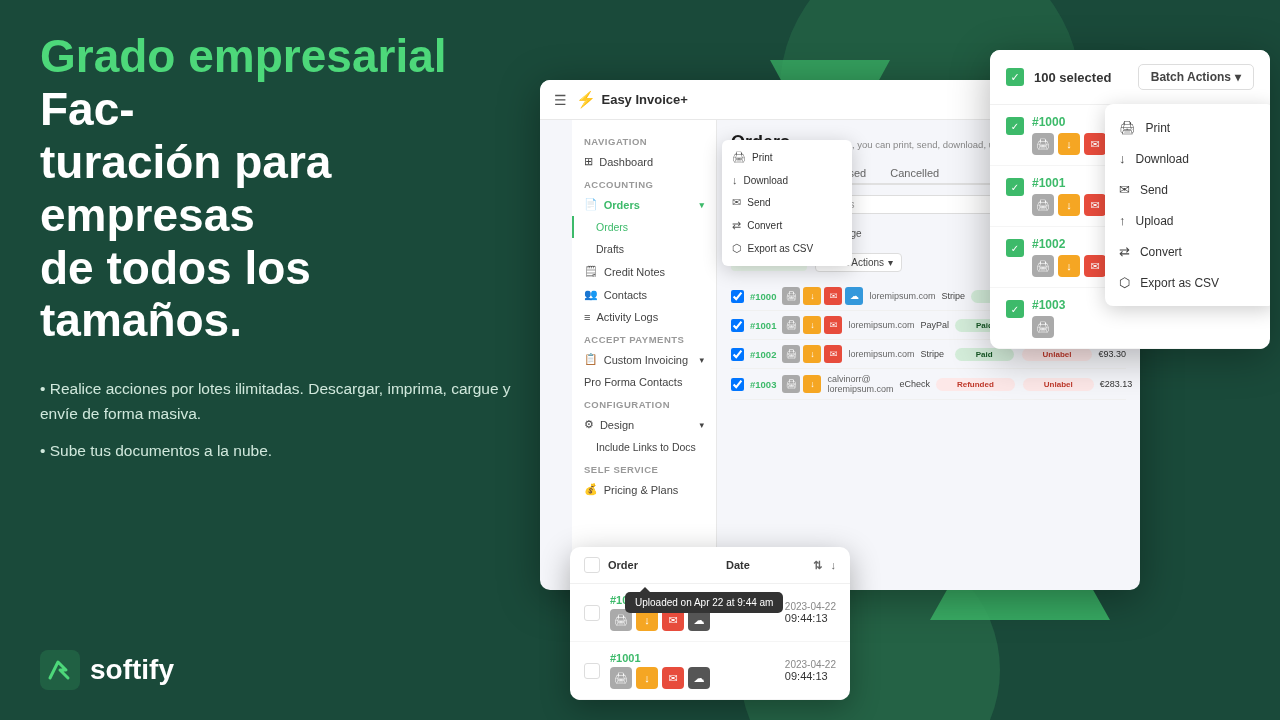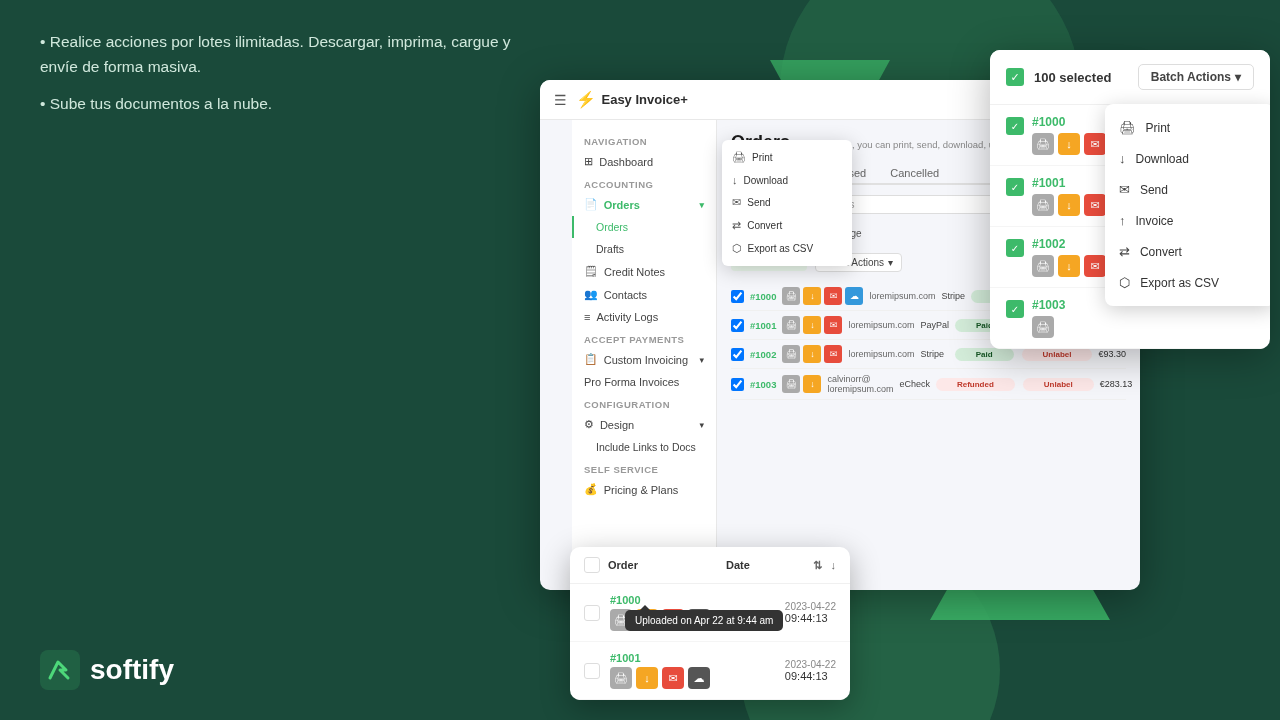--- a/index.html
+++ b/index.html
@@ -527,20 +527,24 @@
   </style>
 </head>
 <body>
 
 <div class="bg-shape-1"></div>
 <div class="bg-shape-2"></div>
 <div class="bg-shape-green-arrow2"></div>
 <div class="bg-shape-green-arrow"></div>
 
 <div class="left-panel">
+  <div class="headline">
+    <span class="green-text">Grado empresarial</span>
+    <span> Fac-<br>turación para empresas<br>de todos los tamaños.</span>
+  </div>
 
   <ul class="bullet-points">
     <li>• Realice acciones por lotes ilimitadas. Descargar,
 imprima, cargue y envíe de forma masiva.</li>
     <li>• Sube tus documentos a la nube.</li>
   </ul>
 </div>
 
 <div class="logo-area">
   <svg class="logo-icon" viewBox="0 0 40 40" fill="none">
@@ -596,21 +600,21 @@
           <span>Activity Logs</span>
         </div>
 
         <div class="sidebar-section-label">Accept Payments</div>
         <div class="sidebar-item">
           <span class="sidebar-icon">📋</span>
           <span>Custom Invoicing</span>
           <span style="margin-left:auto;font-size:9px;">▾</span>
         </div>
         <div class="sidebar-item">
-          <span>Pro Forma Invoices</span>
+          <span>Pro Forma Contacts</span>
         </div>
 
         <div class="sidebar-section-label">Configuration</div>
         <div class="sidebar-item">
           <span class="sidebar-icon">⚙</span>
           <span>Design</span>
           <span style="margin-left:auto;font-size:9px;">▾</span>
         </div>
         <div class="sidebar-item sub">
           <span>Include Links to Docs</span>
@@ -813,21 +817,21 @@
       <div class="popup-dropdown-item">
         <span class="popup-dropdown-icon">↓</span>
         <span>Download</span>
       </div>
       <div class="popup-dropdown-item">
         <span class="popup-dropdown-icon">✉</span>
         <span>Send</span>
       </div>
       <div class="popup-dropdown-item">
         <span class="popup-dropdown-icon">↑</span>
-        <span>Invoice</span>
+        <span>Upload</span>
       </div>
       <div class="popup-dropdown-item">
         <span class="popup-dropdown-icon">⇄</span>
         <span>Convert</span>
       </div>
       <div class="popup-dropdown-item">
         <span class="popup-dropdown-icon">⬡</span>
         <span>Export as CSV</span>
       </div>
     </div>
@@ -853,21 +857,21 @@
             <div class="bc-icon" style="background:#e74c3c;">✉</div>
             <div class="bc-icon" style="background:#555;">☁</div>
           </div>
         </div>
         <div style="margin-left:auto;">
           <div style="font-size:10px;color:#888;">2023-04-22</div>
           <div style="font-size:11px;color:#333;font-weight:500;">09:44:13</div>
         </div>
       </div>
 
-      <div style="position:absolute;top:26px;left:55px;background:#333;color:white;font-size:10px;padding:5px 10px;border-radius:5px;white-space:nowrap;z-index:50;">
+      <div style="position:absolute;top:8px;left:55px;background:#333;color:white;font-size:10px;padding:5px 10px;border-radius:5px;white-space:nowrap;z-index:50;">
         <div style="position:absolute;top:-5px;left:15px;border-left:5px solid transparent;border-right:5px solid transparent;border-bottom:5px solid #333;"></div>
         <span>Uploaded on Apr 22 at 9:44 am</span>
       </div>
     </div>
 
     <div class="bottom-card-row">
       <div class="bottom-card-check"></div>
       <div>
         <div class="bottom-card-order">#1001</div>
         <div class="bottom-card-icons">

